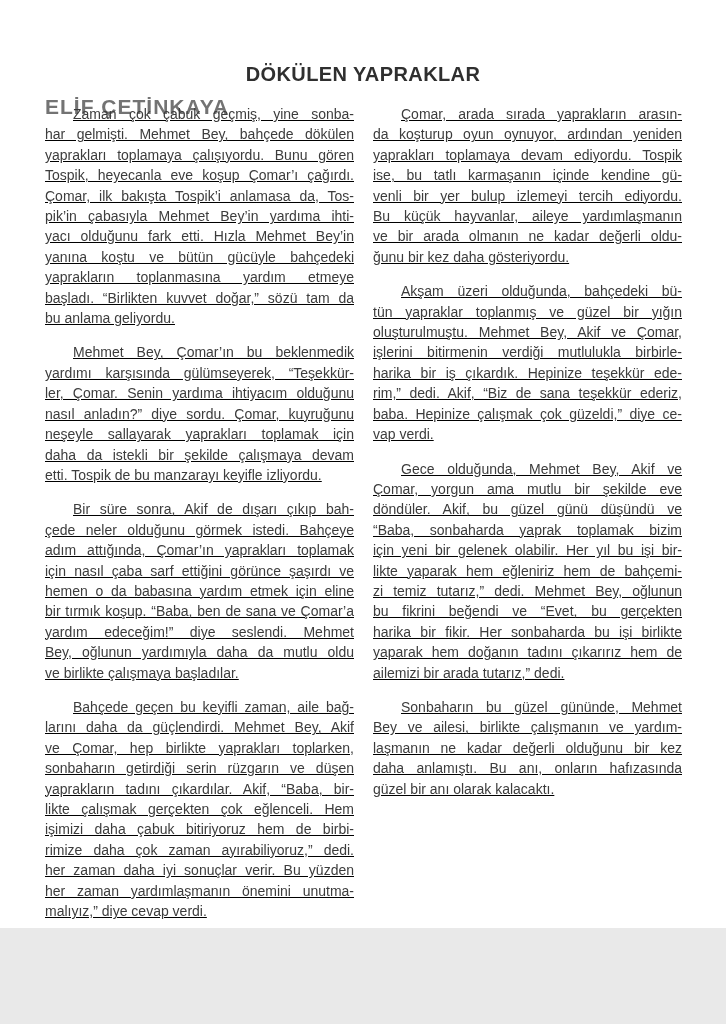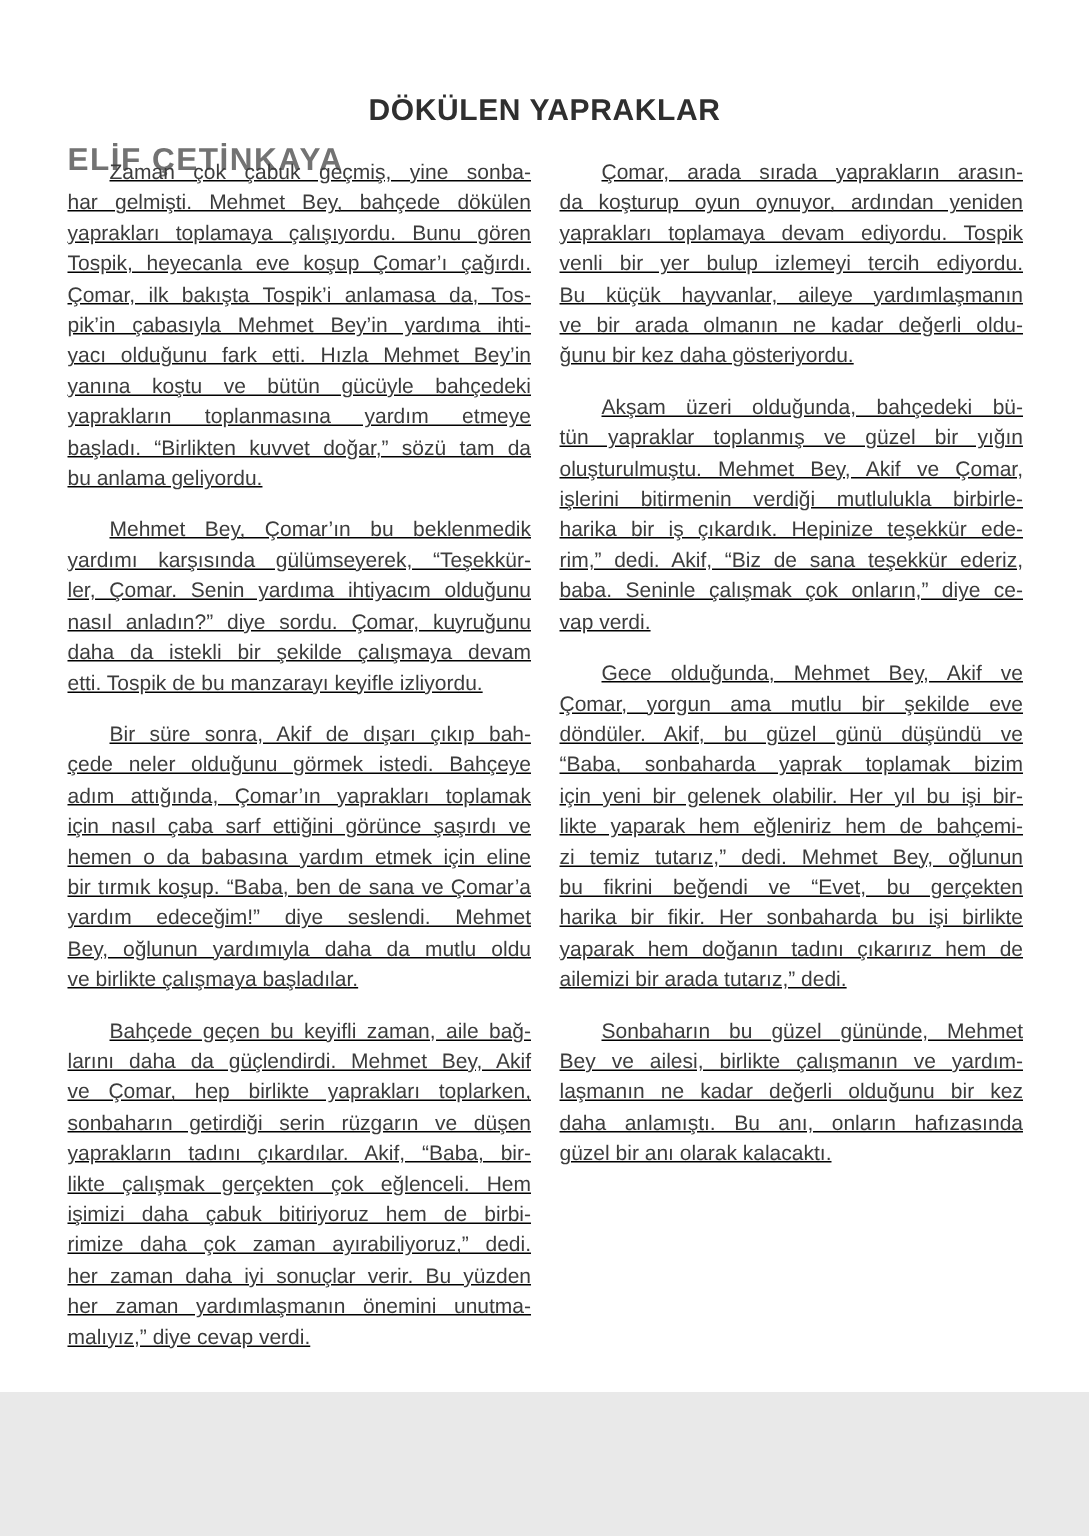--- a/index.html
+++ b/index.html
@@ -96,20 +96,21 @@
           <div class="line">yanına koştu ve bütün gücüyle bahçedeki</div>
           <div class="line">yaprakların toplanmasına yardım etmeye</div>
           <div class="line">başladı. “Birlikten kuvvet doğar,” sözü tam da</div>
           <div class="line last">bu anlama geliyordu.</div>
         </div>
         <div class="para">
           <div class="line first">Mehmet Bey, Çomar’ın bu beklenmedik</div>
           <div class="line">yardımı karşısında gülümseyerek, “Teşekkür-</div>
           <div class="line">ler, Çomar. Senin yardıma ihtiyacım olduğunu</div>
           <div class="line">nasıl anladın?” diye sordu. Çomar, kuyruğunu</div>
+          <div class="line">neşeyle sallayarak yaprakları toplamak için</div>
           <div class="line">daha da istekli bir şekilde çalışmaya devam</div>
           <div class="line last">etti. Tospik de bu manzarayı keyifle izliyordu.</div>
         </div>
         <div class="para">
           <div class="line first">Bir süre sonra, Akif de dışarı çıkıp bah-</div>
           <div class="line">çede neler olduğunu görmek istedi. Bahçeye</div>
           <div class="line">adım attığında, Çomar’ın yaprakları toplamak</div>
           <div class="line">için nasıl çaba sarf ettiğini görünce şaşırdı ve</div>
           <div class="line">hemen o da babasına yardım etmek için eline</div>
           <div class="line">bir tırmık koşup. “Baba, ben de sana ve Çomar’a</div>
@@ -129,33 +130,34 @@
           <div class="line">her zaman daha iyi sonuçlar verir. Bu yüzden</div>
           <div class="line">her zaman yardımlaşmanın önemini unutma-</div>
           <div class="line last">malıyız,” diye cevap verdi.</div>
         </div>
       </div>
     <div class="col">
         <div class="para">
           <div class="line first">Çomar, arada sırada yaprakların arasın-</div>
           <div class="line">da koşturup oyun oynuyor, ardından yeniden</div>
           <div class="line">yaprakları toplamaya devam ediyordu. Tospik</div>
+          <div class="line">ise, bu tatlı karmaşanın içinde kendine gü-</div>
           <div class="line">venli bir yer bulup izlemeyi tercih ediyordu.</div>
           <div class="line">Bu küçük hayvanlar, aileye yardımlaşmanın</div>
           <div class="line">ve bir arada olmanın ne kadar değerli oldu-</div>
           <div class="line last">ğunu bir kez daha gösteriyordu.</div>
         </div>
         <div class="para">
           <div class="line first">Akşam üzeri olduğunda, bahçedeki bü-</div>
           <div class="line">tün yapraklar toplanmış ve güzel bir yığın</div>
           <div class="line">oluşturulmuştu. Mehmet Bey, Akif ve Çomar,</div>
           <div class="line">işlerini bitirmenin verdiği mutlulukla birbirle-</div>
           <div class="line">harika bir iş çıkardık. Hepinize teşekkür ede-</div>
           <div class="line">rim,” dedi. Akif, “Biz de sana teşekkür ederiz,</div>
-          <div class="line">baba. Seninle çalışmak çok onların,” diye ce-</div>
+          <div class="line">baba. Hepinize çalışmak çok güzeldi,” diye ce-</div>
           <div class="line last">vap verdi.</div>
         </div>
         <div class="para">
           <div class="line first">Gece olduğunda, Mehmet Bey, Akif ve</div>
           <div class="line">Çomar, yorgun ama mutlu bir şekilde eve</div>
           <div class="line">döndüler. Akif, bu güzel günü düşündü ve</div>
           <div class="line">“Baba, sonbaharda yaprak toplamak bizim</div>
           <div class="line">için yeni bir gelenek olabilir. Her yıl bu işi bir-</div>
           <div class="line">likte yaparak hem eğleniriz hem de bahçemi-</div>
           <div class="line">zi temiz tutarız,” dedi. Mehmet Bey, oğlunun</div>

